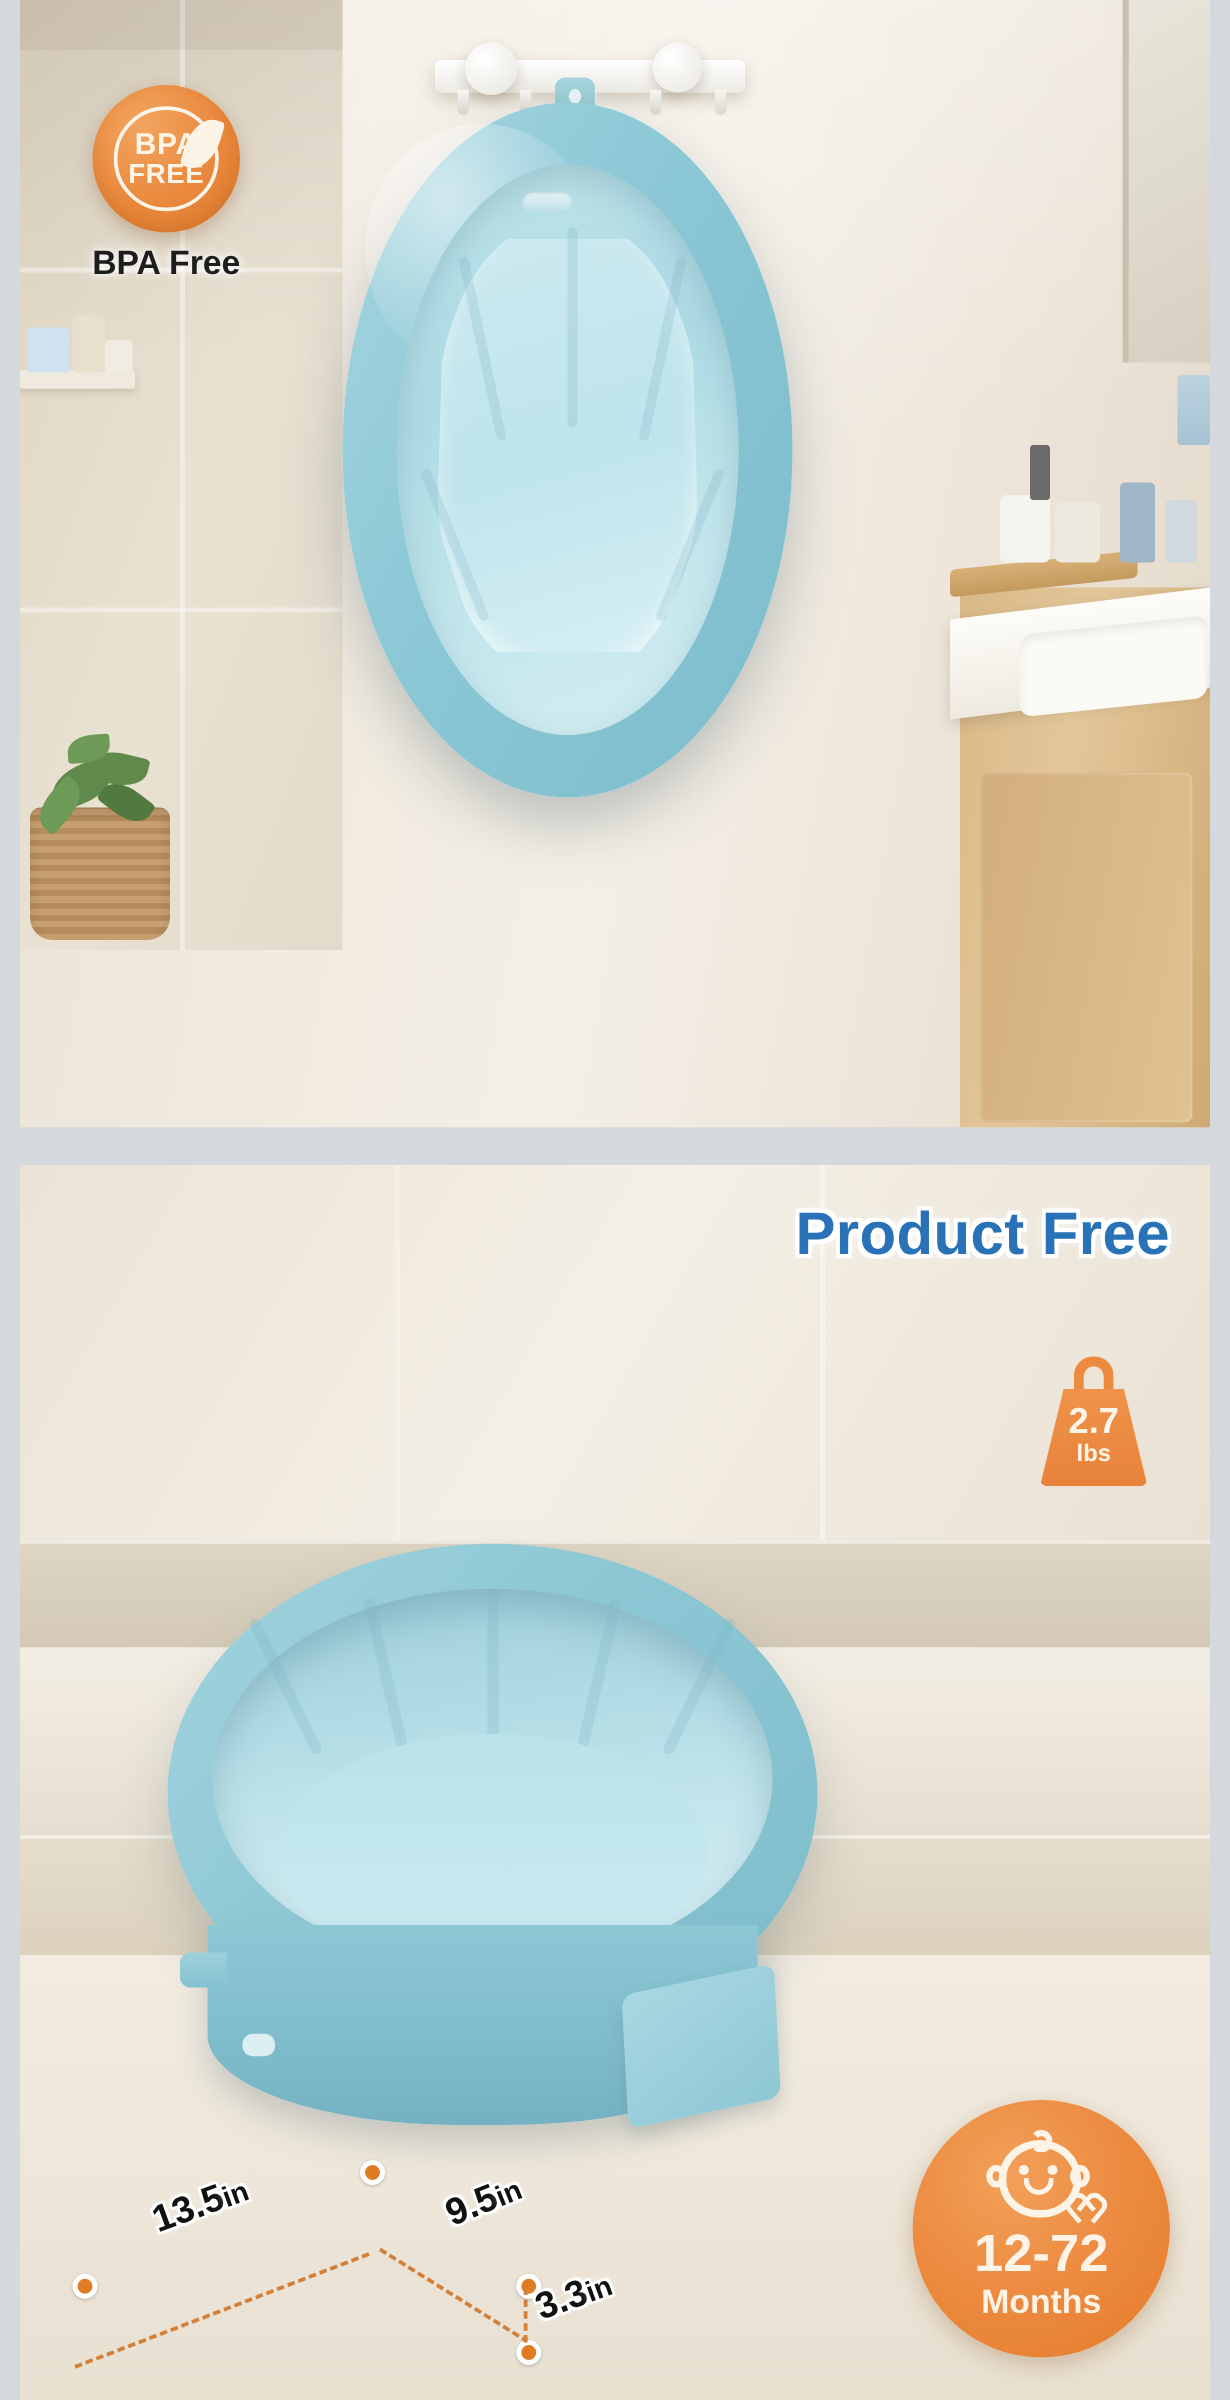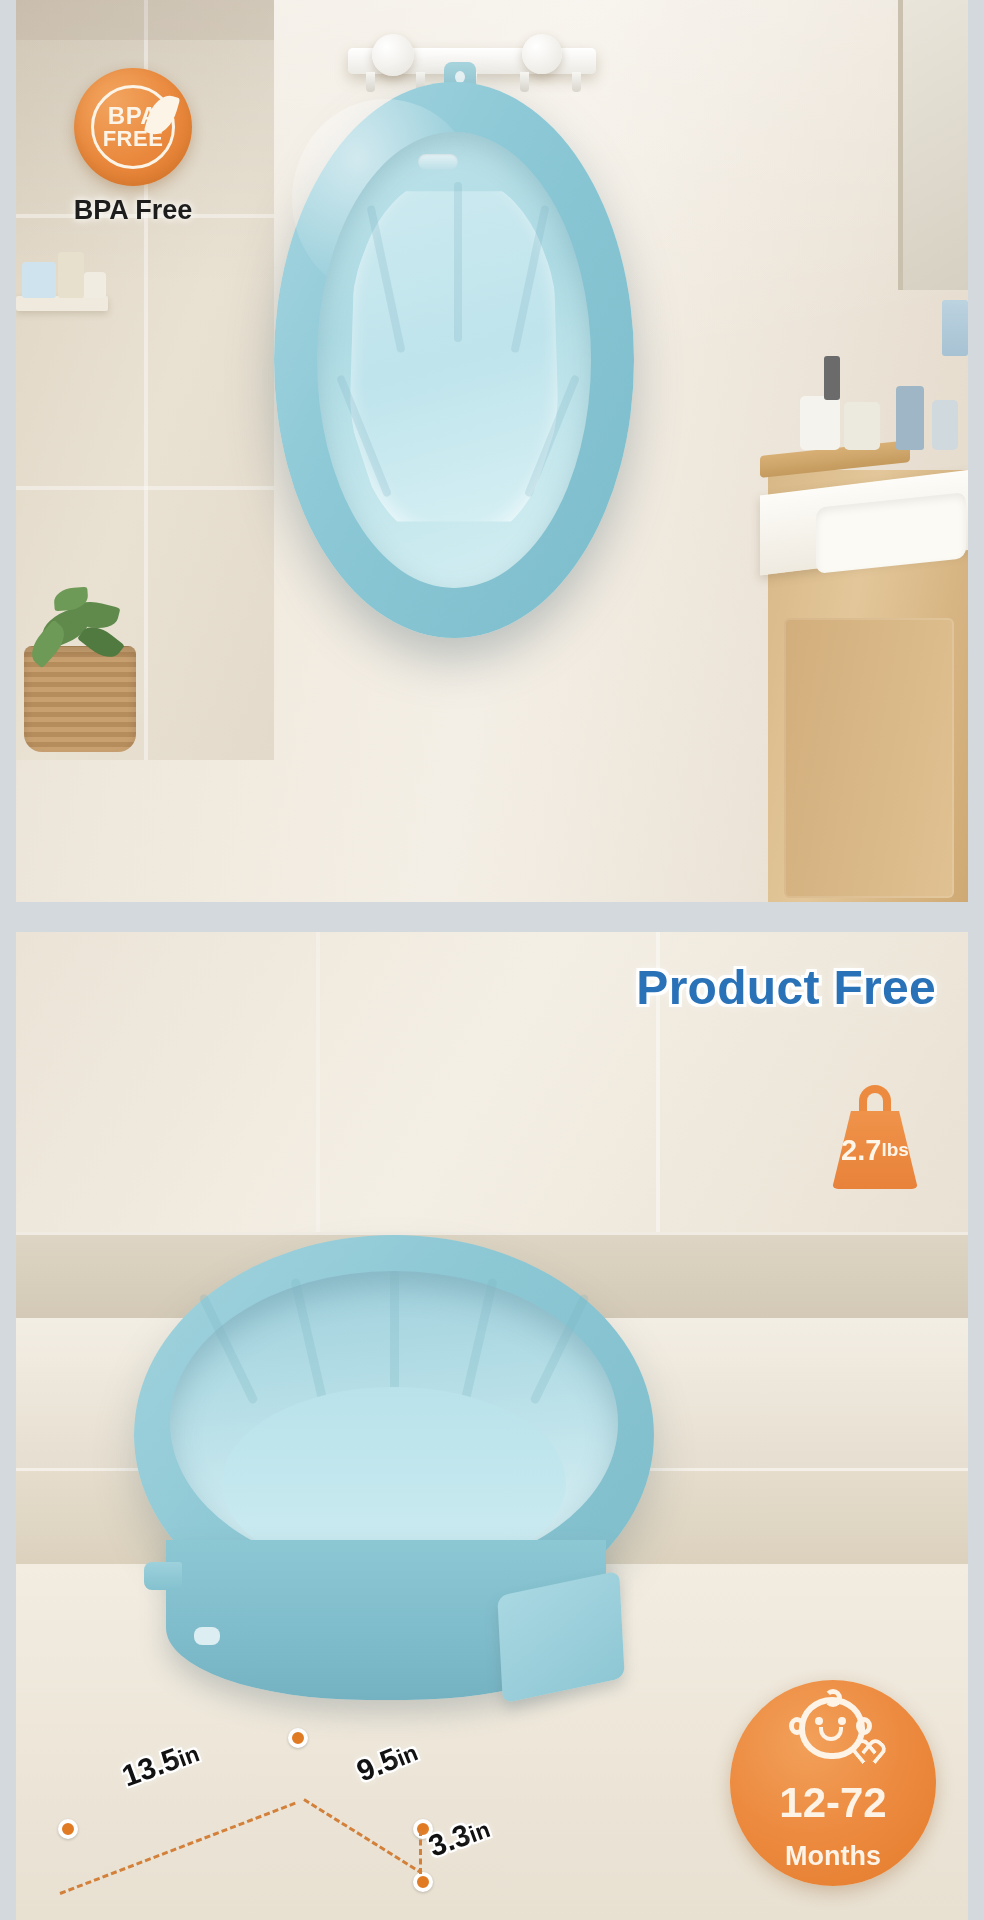--- a/index.html
+++ b/index.html
@@ -250,21 +250,21 @@
       0 0 12px rgba(255,255,255,.95);
   }
 
   
   .weight-badge { position: absolute; right: 50px; top: 1085px; width: 86px; height: 104px; }
   .weight-body {
     position: absolute; left: 0; bottom: 0; width: 86px; height: 78px;
     background: linear-gradient(180deg,#f0934a,#e8823a);
     clip-path: polygon(22% 0, 78% 0, 100% 100%, 0 100%);
     border-radius: 6px;
-    display:flex; flex-direction:row; align-items:center; justify-content:center;
+    display:flex; flex-direction:column; align-items:center; justify-content:center;
   }
   .weight-handle {
     position: absolute; left: 27px; top: 0; width: 32px; height: 34px;
     border: 8px solid #ec8b40; border-bottom: none;
     border-radius: 16px 16px 0 0;
   }
   .weight-num { font-size: 29px; font-weight: 700; color: #fff6ea; line-height: 1; }
   .weight-unit { font-size: 19px; font-weight: 700; color: #fff6ea; line-height: 1.3; }
 
   
@@ -330,21 +330,21 @@
       0 0 8px rgba(255,255,255,.9);
   }
   .dim-label .u { font-size: 23px; font-weight: 700; }
 
   
   .age-badge {
     position: absolute; right: 32px; bottom: 34px; width: 206px; height: 206px;
     border-radius: 50%;
     background: radial-gradient(circle at 38% 30%, #f2a05a 0%, #ec8a3f 50%, #e47c2c 100%);
     box-shadow: 0 6px 18px rgba(140,90,40,.3);
-    display:flex; flex-direction:column; align-items:center; justify-content:center;gap:15px;
+    display:flex; flex-direction:column; align-items:center; justify-content:center;
   }
   .age-badge::before {
     content:""; position:absolute; left:-22px; top:8px; width:72px; height:72px;
     border-radius:50% 0 50% 50%;
     background:#ee8c41; transform: rotate(10deg); z-index:-1;
   }
   .baby-face {
     width: 86px; height: 72px; position: relative; margin-bottom: 4px;
   }
   .baby-head {

